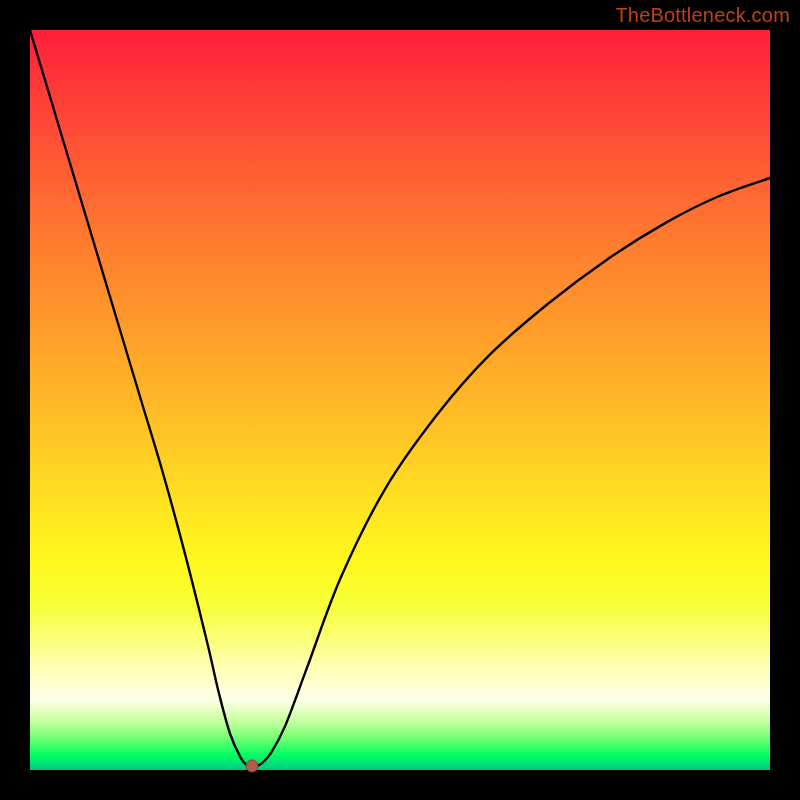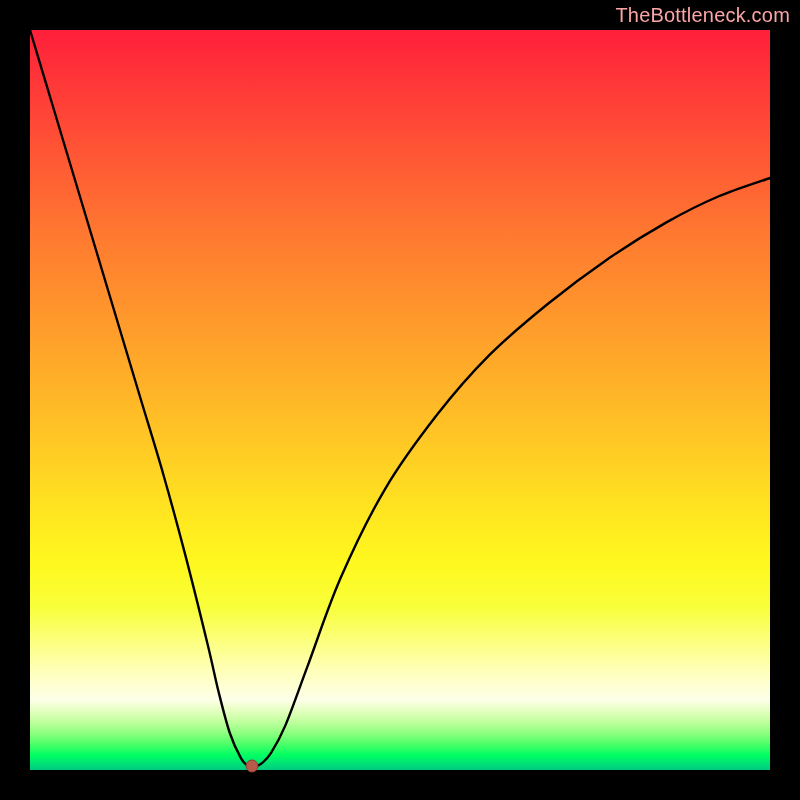--- a/index.html
+++ b/index.html
@@ -62,21 +62,21 @@
   }
   .dot {
     fill: #b85a4a;
     stroke: #8f3d30;
     stroke-width: 1;
   }
   .watermark {
     position: absolute;
     top: 4px;
     right: 10px;
-    color: #fca5a5;
+    color: #c2410c;
     font-size: 20px;
     letter-spacing: 0.2px;
     font-weight: 500;
   }
 </style>
 </head>
 <body>
 
 <div class="frame">
 

